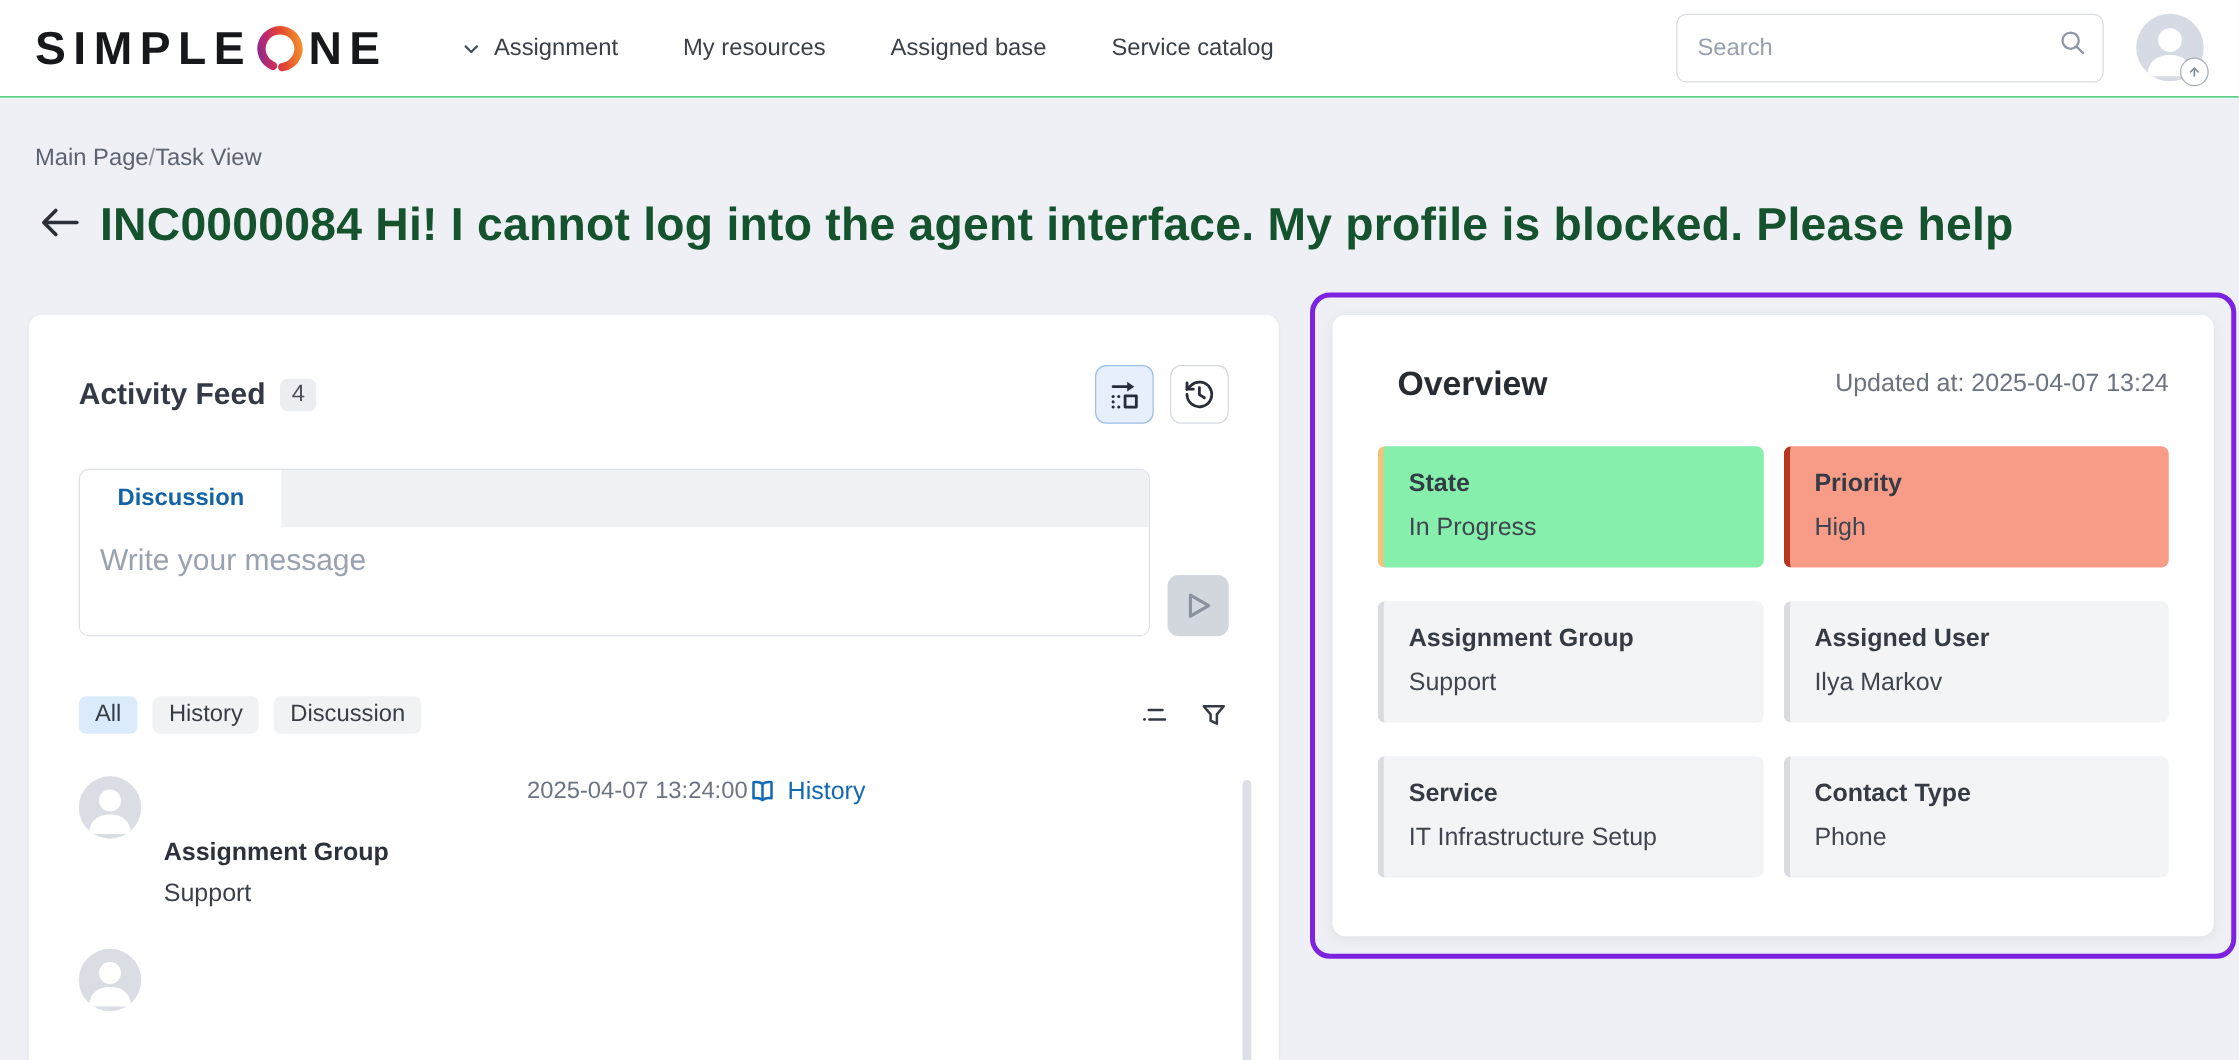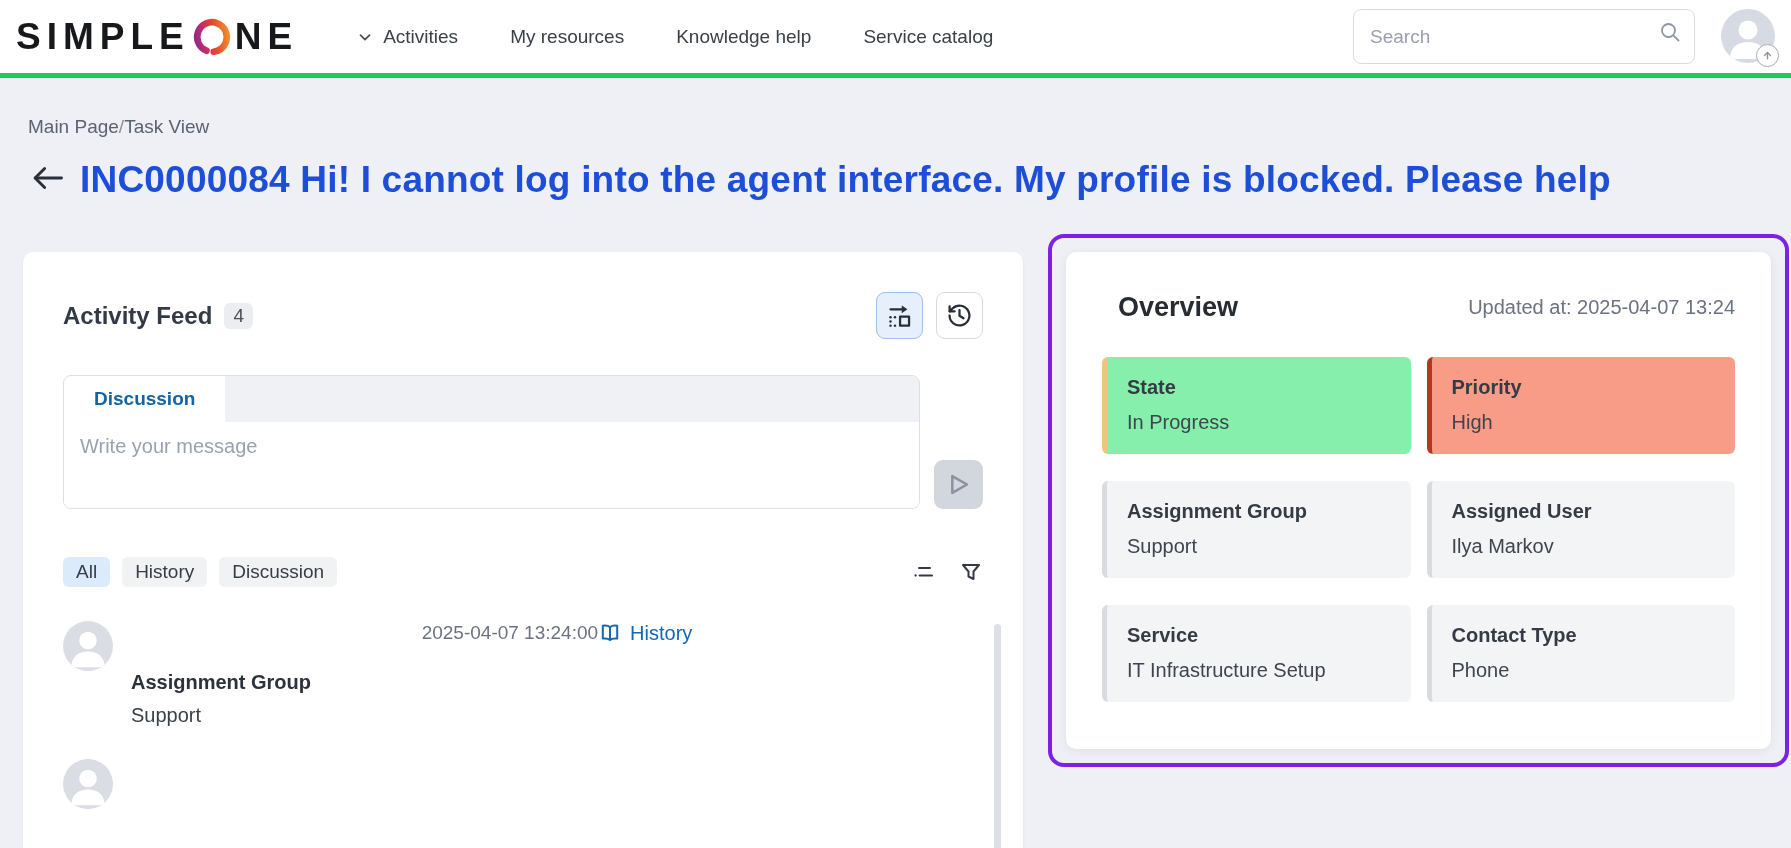--- a/index.html
+++ b/index.html
@@ -4,22 +4,22 @@
 <style>
   * { margin:0; padding:0; box-sizing:border-box; }
   html,body { width:1791px; height:848px; overflow:hidden; }
   body {
     font-family:"Liberation Sans", sans-serif;
     background:#eef0f5;
     color:#2c323c;
   }
   
   .topbar {
-    height:78px; background:#fff; border-bottom:5px solid #22c55e;
-    display:flex; align-items:center; padding:0 16px;
+    height:78px; background:#fff; border-bottom:1px solid #22c55e;
+    display:flex; align-items:center; padding:0 28px;
   }
   .logo { display:flex; align-items:center; font-weight:bold; font-size:37px;
     letter-spacing:6px; color:#17181b; user-select:none; }
   .logo svg { margin:0 2px 0 1px; }
   .mainnav { display:flex; align-items:center; gap:52px; margin-left:58px; flex:1; }
   .nav-item { display:flex; align-items:center; gap:9px; font-size:19px; color:#3a4048; cursor:pointer; }
   .nav-item .chev { color:#4a5058; display:flex; }
   .searchbox { position:relative; width:342px; height:55px; margin-right:26px; }
   .searchbox input {
     width:100%; height:100%; border:1px solid #d8dbe2; border-radius:8px;
@@ -35,21 +35,21 @@
     background:#fff; border:1.5px solid #a6adba; color:#8b93a1;
     display:flex; align-items:center; justify-content:center;
   }
   
   .breadcrumb { margin:38px 0 0 28px; font-size:19px; color:#5b6270; display:flex; }
   .breadcrumb .bc-link { cursor:pointer; }
   .breadcrumb .sep { color:#8a909c; }
   .title-row { display:flex; align-items:flex-start; margin:16px 0 0 30px; gap:14px; }
   .back-btn { background:none; border:none; cursor:pointer; color:#2b3038; padding:6px 0 0 0; }
   h1.page-title {
-    font-size:37px; line-height:52px; font-weight:bold; color:#1d4ed8;
+    font-size:37px; line-height:52px; font-weight:bold; color:#14532d;
     max-width:1660px; letter-spacing:0.2px;
   }
   
   main { display:flex; align-items:flex-start; padding:0 23px; gap:25px; margin-top:28px; }
   
   .feed-card {
     flex:0 0 998px; margin-top:18px; height:640px; background:#fff; border-radius:10px;
     box-shadow:0 1px 3px rgba(25,30,45,.06); padding:40px; position:relative;
   }
   .feed-header { display:flex; justify-content:space-between; align-items:flex-start; }
@@ -64,21 +64,21 @@
   .icon-btn.active { background:#e7effc; border-color:#9fc0e8; }
   .compose-row { display:flex; align-items:flex-end; gap:14px; margin-top:36px; }
   .compose { width:857px; border:1px solid #dcdfe6; border-radius:8px; overflow:hidden; }
   .compose-tabs { background:#f0f1f4; height:46px; display:flex; }
   .compose-tab {
     background:#fff; padding:0 30px; line-height:46px; font-size:19px; font-weight:bold;
     color:#1464a5; cursor:pointer; border-top-left-radius:8px;
   }
   .compose textarea {
     display:block; width:100%; height:86px; border:none; outline:none; resize:none;
-    font-family:"Liberation Sans", sans-serif; font-size:20px; color:#ec4899; padding:13px 16px;
+    font-family:"Liberation Sans", sans-serif; font-size:24px; color:#ec4899; padding:13px 16px;
   }
   .compose textarea::placeholder { color:#9aa2af; }
   .send-btn {
     width:49px; height:49px; border:none; border-radius:9px; background:#d2d6dd; color:#8b929e;
     display:flex; align-items:center; justify-content:center; cursor:pointer;
   }
   .filters-row { display:flex; align-items:center; margin-top:48px; }
   .chip { font-size:19px; padding:4px 13px; border-radius:6px; cursor:pointer; color:#373d47; margin-right:12px; }
   .chip.active { background:#dcebfb; }
   .chip.plain { background:#f1f2f4; }
@@ -139,27 +139,27 @@
     </svg>
     <span>NE</span>
   </div>
   <nav class="mainnav">
     <div class="nav-item">
       <span class="chev">
         <svg width="18" height="18" viewBox="0 0 24 24" fill="none" stroke="currentColor" stroke-width="2.4" stroke-linecap="round" stroke-linejoin="round">
             <path d="M6 9.5 L12 15.5 L18 9.5"></path>
           </svg>
       </span>
-      <span>Activities</span>
+      <span>Assignment</span>
     </div>
     <div class="nav-item">
       <span>My resources</span>
     </div>
     <div class="nav-item">
-      <span>Knowledge help</span>
+      <span>Assigned base</span>
     </div>
     <div class="nav-item">
       <span>Service catalog</span>
     </div>
   </nav>
   <div class="searchbox">
     <input type="text" placeholder="Search" style="">
     <span class="mag">
       <svg width="24" height="24" viewBox="0 0 24 24" fill="none" stroke="currentColor" stroke-width="1.8" stroke-linecap="round">
           <circle cx="10.5" cy="10.5" r="6.5"></circle>

